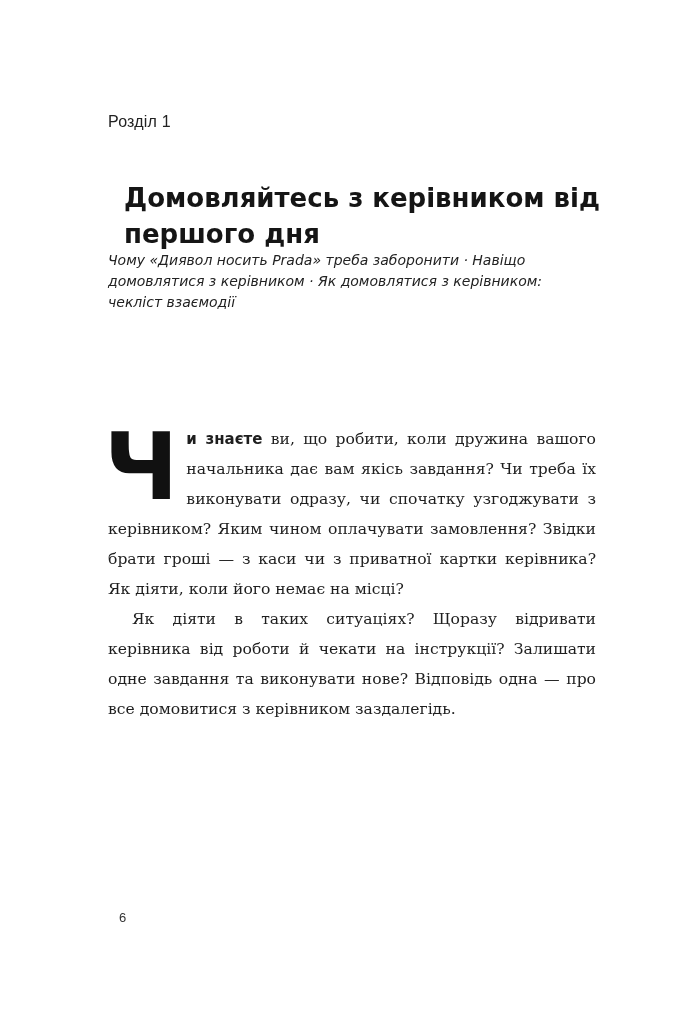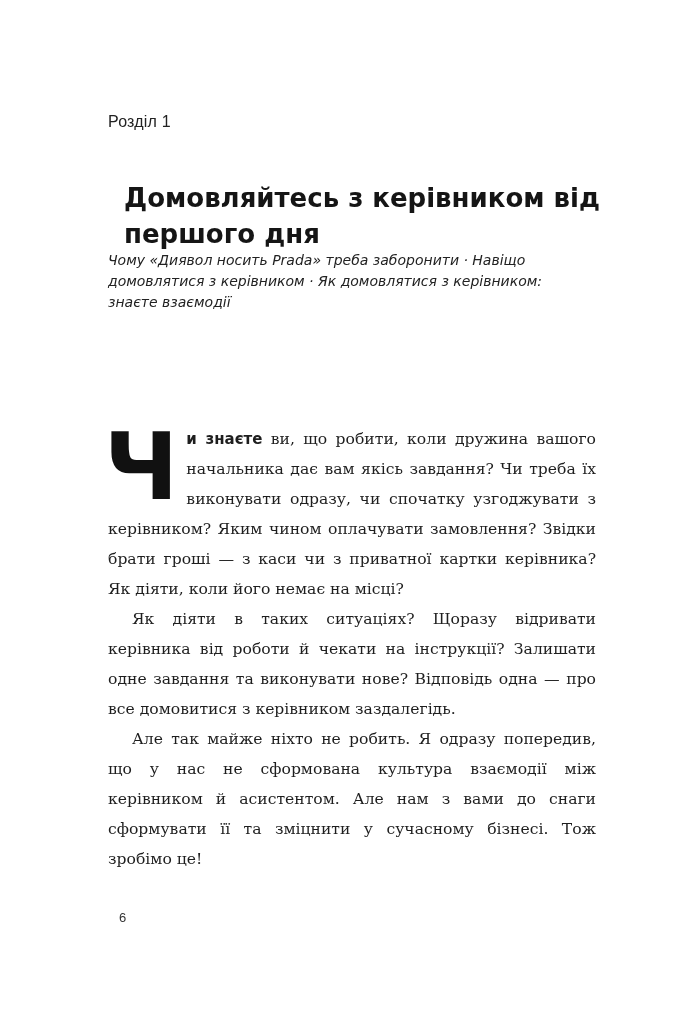--- a/index.html
+++ b/index.html
@@ -37,21 +37,20 @@
     font-family: "Liberation Sans", sans-serif; font-size: 13px; color: #333;
   }
 </style>
 </head>
 <body>
 
 <div class="chapter-label">Розділ 1</div>
 
 <h1 class="title">Домовляйтесь з керівником від першого дня</h1>
 
-<p class="subtitle">Чому «Диявол носить Prada» треба заборонити · Навіщо домовлятися з керівником · Як домовлятися з керівником: знаєте взаємодії</p>
+<p class="subtitle">Чому «Диявол носить Prada» треба заборонити · Навіщо домовлятися з керівником · Як домовлятися з керівником: чекліст взаємодії</p>
 
 <div class="body-text">
   <p class="first"><span class="dropcap">Ч</span><span class="lead">и знаєте</span><span> ви, що робити, коли дружина вашого начальника дає вам якісь завдання? Чи треба їх виконувати одразу, чи спочатку узгоджувати з керівником? Яким чином оплачувати замовлення? Звідки брати гроші — з каси чи з приватної картки керівника? Як діяти, коли його немає на місці?</span></p>
   <p>Як діяти в таких ситуаціях? Щоразу відривати керівника від роботи й чекати на інструкції? Залишати одне завдання та виконувати нове? Відповідь одна — про все домовитися з керівником заздалегідь.</p>
-  <p>Але так майже ніхто не робить. Я одразу попередив, що у нас не сформована культура взаємодії між керівником й асистентом. Але нам з вами до снаги сформувати її та зміцнити у сучасному бізнесі. Тож зробімо це!</p>
 </div>
 
 <div class="page-number">6</div>
 
 </body></html>

